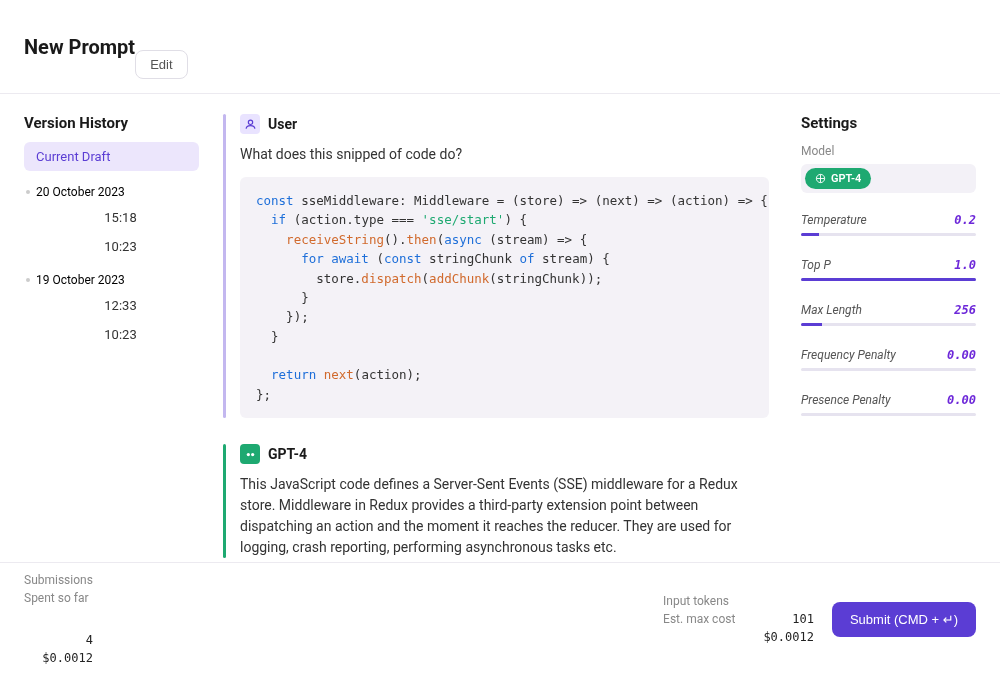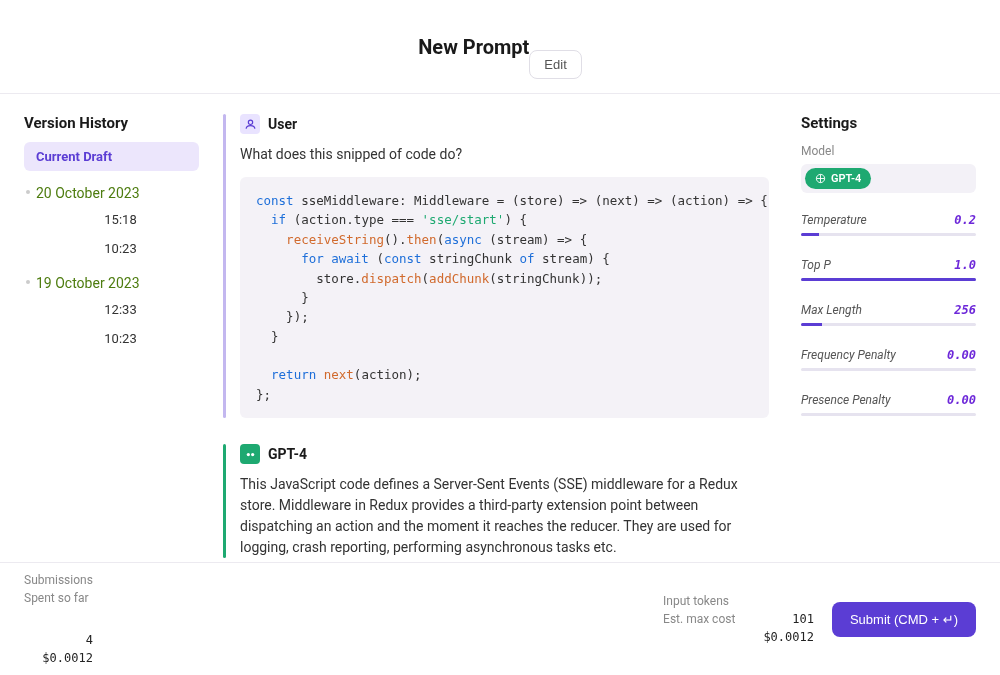--- a/index.html
+++ b/index.html
@@ -10,21 +10,21 @@
     background: #fff;
     width: 1000px;
     height: 675px;
     display: flex;
     flex-direction: column;
     overflow: hidden;
   }
   .header {
     display: flex;
     align-items: center;
-    justify-content: center;
+    justify-content: flex-start;
     padding: 14px 24px 14px 24px;
     border-bottom: 1px solid #eceaf0;
   }
   .header h1 {
     font-size: 20px;
     font-weight: 700;
   }
   .edit-btn {
     border: 1px solid #e0dee6;
     background: #fff;
@@ -40,31 +40,31 @@
     display: flex;
     gap: 24px;
     padding: 20px 24px 0 24px;
     overflow: hidden;
   }
   .sidebar { width: 175px; flex-shrink: 0; }
   .sidebar h2 { font-size: 15px; font-weight: 700; margin-bottom: 10px; }
   .current-draft {
     background: #ece6fc;
     color: #5b3dd4;
-    font-weight: 700;
+    font-weight: 400;
     border-radius: 6px;
     padding: 7px 12px;
     font-size: 13px;
     margin-bottom: 10px;
     cursor: pointer;
   }
   .date-group { margin-bottom: 8px; }
   .date-label {
-    color: #4d7c0f;
-    font-size: 14px;
+    color: #000000;
+    font-size: 12px;
     padding: 4px 0 4px 12px;
     position: relative;
   }
   .date-label::before {
     content: "";
     position: absolute;
     left: 2px; top: 9px;
     width: 4px; height: 4px;
     border-radius: 50%;
     background: #ccc;

